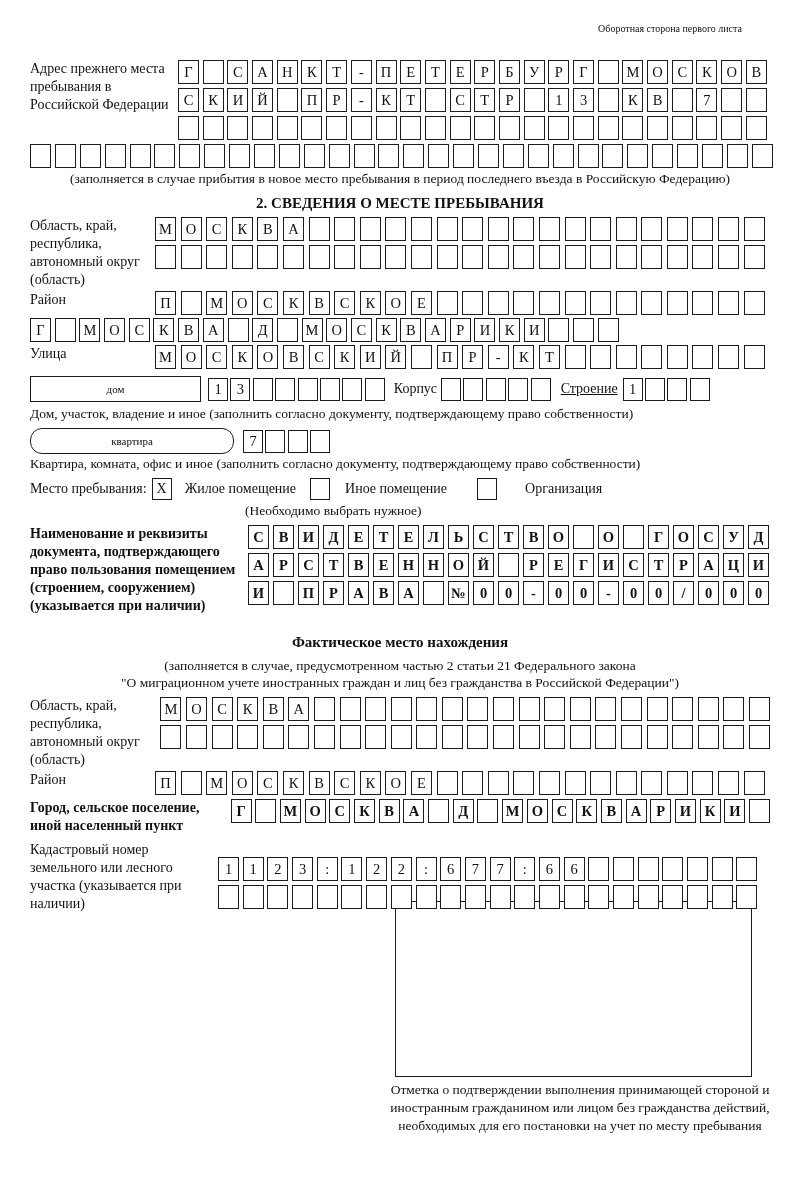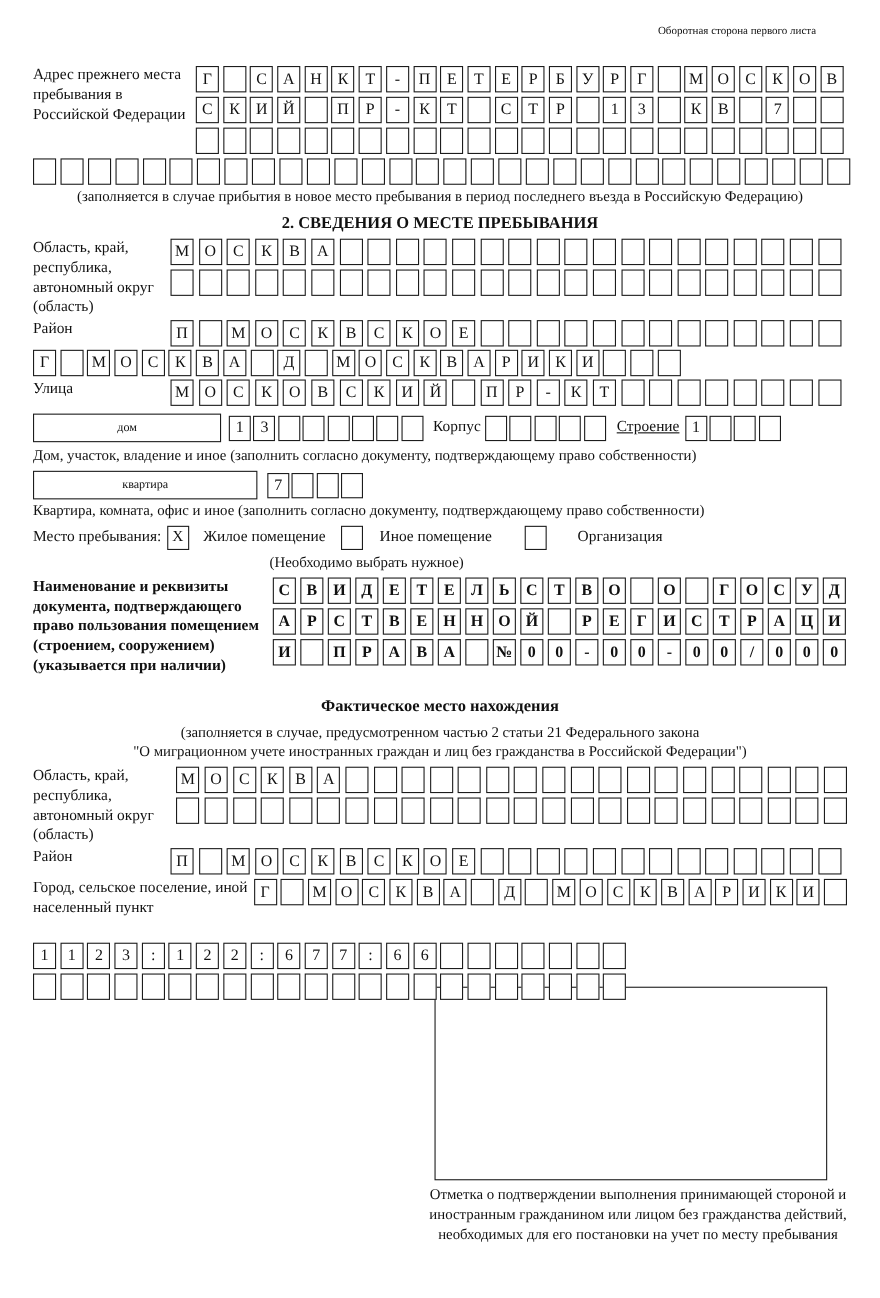--- a/index.html
+++ b/index.html
@@ -346,21 +346,21 @@
     <div class="cells g2 sq" style="margin-left:5px;">
         <span class="cell">1</span>
         <span class="cell"></span>
         <span class="cell"></span>
         <span class="cell"></span>
       </div>
   </div>
   <div class="cap" style="margin-top:3px;">Дом, участок, владение и иное (заполнить согласно документу, подтверждающему право собственности)</div>
 
   <div class="inline-row" style="margin-top:6px;">
-    <div class="rect-lbl" style="width:204px;">квартира</div>
+    <div class="rect-lbl" style="width:204px;border-radius:12px;">квартира</div>
     <div class="cells g2 sq" style="margin-left:9px;">
         <span class="cell">7</span>
         <span class="cell"></span>
         <span class="cell"></span>
         <span class="cell"></span>
       </div>
   </div>
   <div class="cap" style="margin-top:1px;">Квартира, комната, офис и иное (заполнить согласно документу, подтверждающему право собственности)</div>
 
   <div class="inline-row" style="margin-top:6px;">
@@ -534,21 +534,21 @@
         <span class="cell"></span>
         <span class="cell"></span>
         <span class="cell"></span>
         <span class="cell"></span>
         <span class="cell"></span>
         <span class="cell"></span>
         <span class="cell"></span>
       </div>
   </div>
 
-  <div class="block" style="margin-top:4px;">
+  <div class="block" style="margin-top:4px;font-weight:bold;">
     <div class="lbl lbl-city2">Город, сельское поселение, иной населенный пункт</div>
     <div class="cells g37">
         <span class="cell">Г</span>
         <span class="cell"></span>
         <span class="cell">М</span>
         <span class="cell">О</span>
         <span class="cell">С</span>
         <span class="cell">К</span>
         <span class="cell">В</span>
         <span class="cell">А</span>
@@ -563,20 +563,21 @@
         <span class="cell">А</span>
         <span class="cell">Р</span>
         <span class="cell">И</span>
         <span class="cell">К</span>
         <span class="cell">И</span>
         <span class="cell"></span>
       </div>
   </div>
 
   <div class="block" style="margin-top:6px;">
+    <div class="lbl lbl-cad">Кадастровый номер земельного или лесного участка (указывается при наличии)</div>
     <div class="rows" style="margin-top:16px;">
       <div class="cells g37">
           <span class="cell">1</span>
           <span class="cell">1</span>
           <span class="cell">2</span>
           <span class="cell">3</span>
           <span class="cell">:</span>
           <span class="cell">1</span>
           <span class="cell">2</span>
           <span class="cell">2</span>

